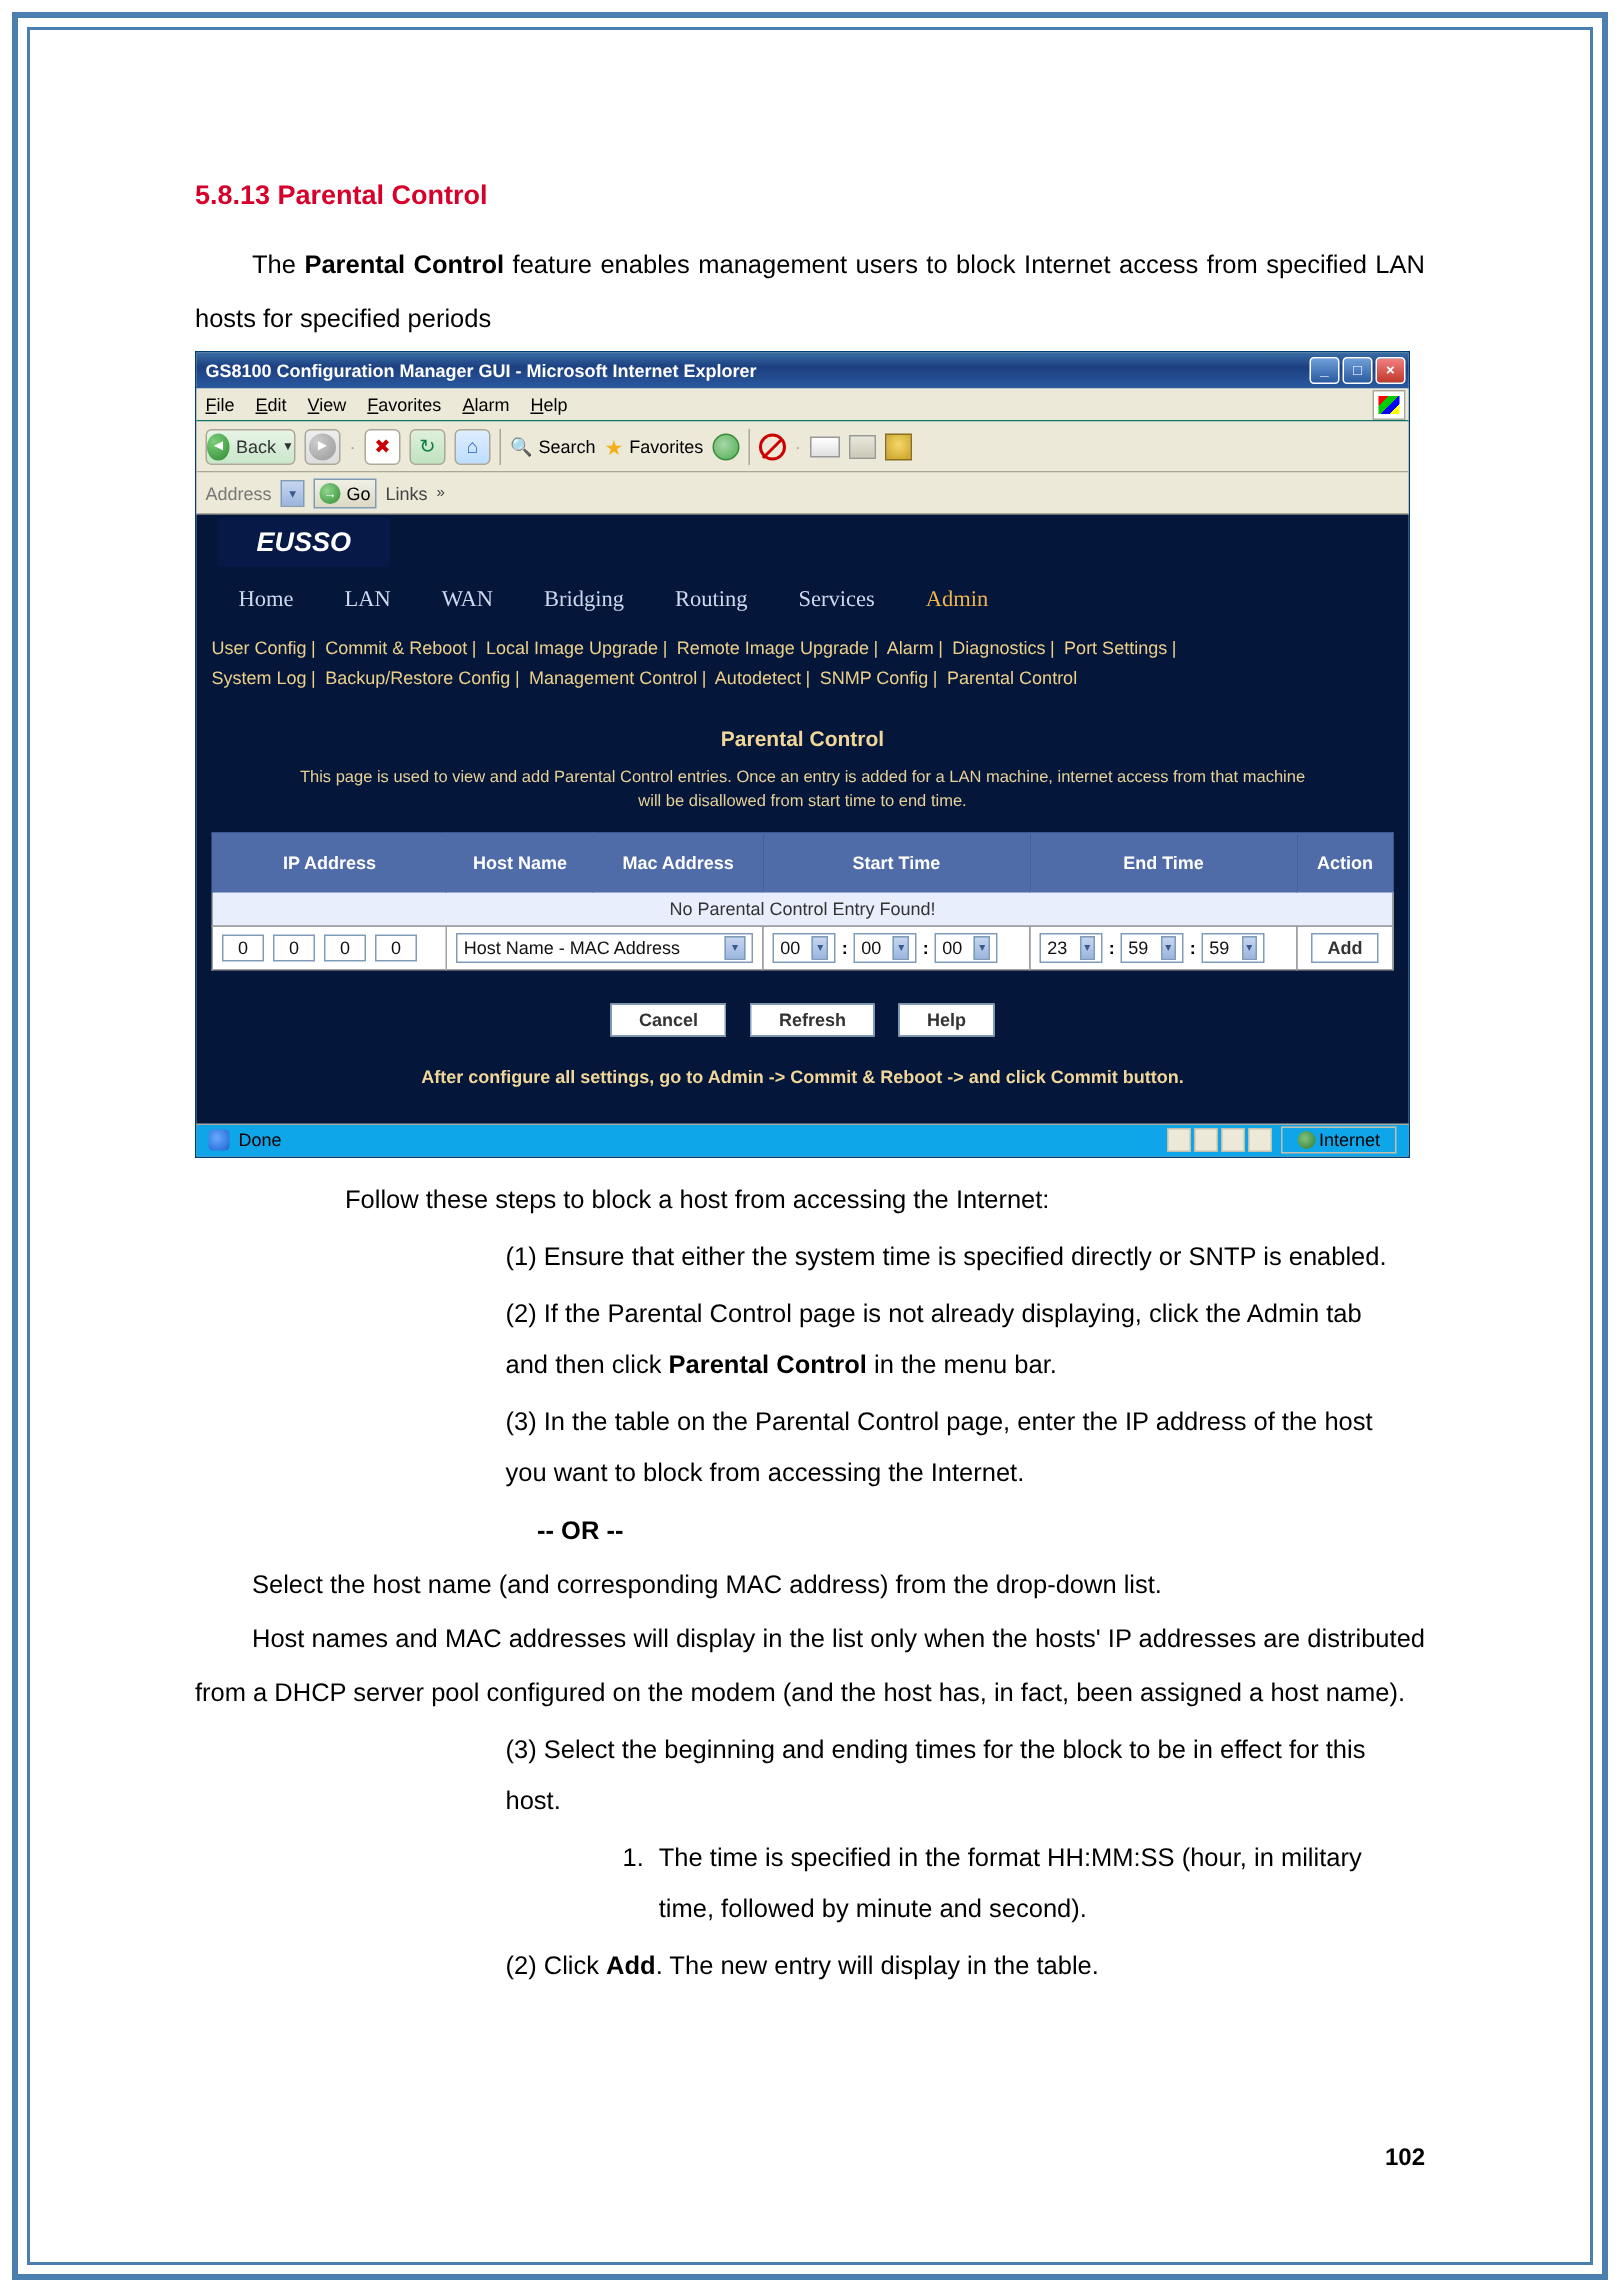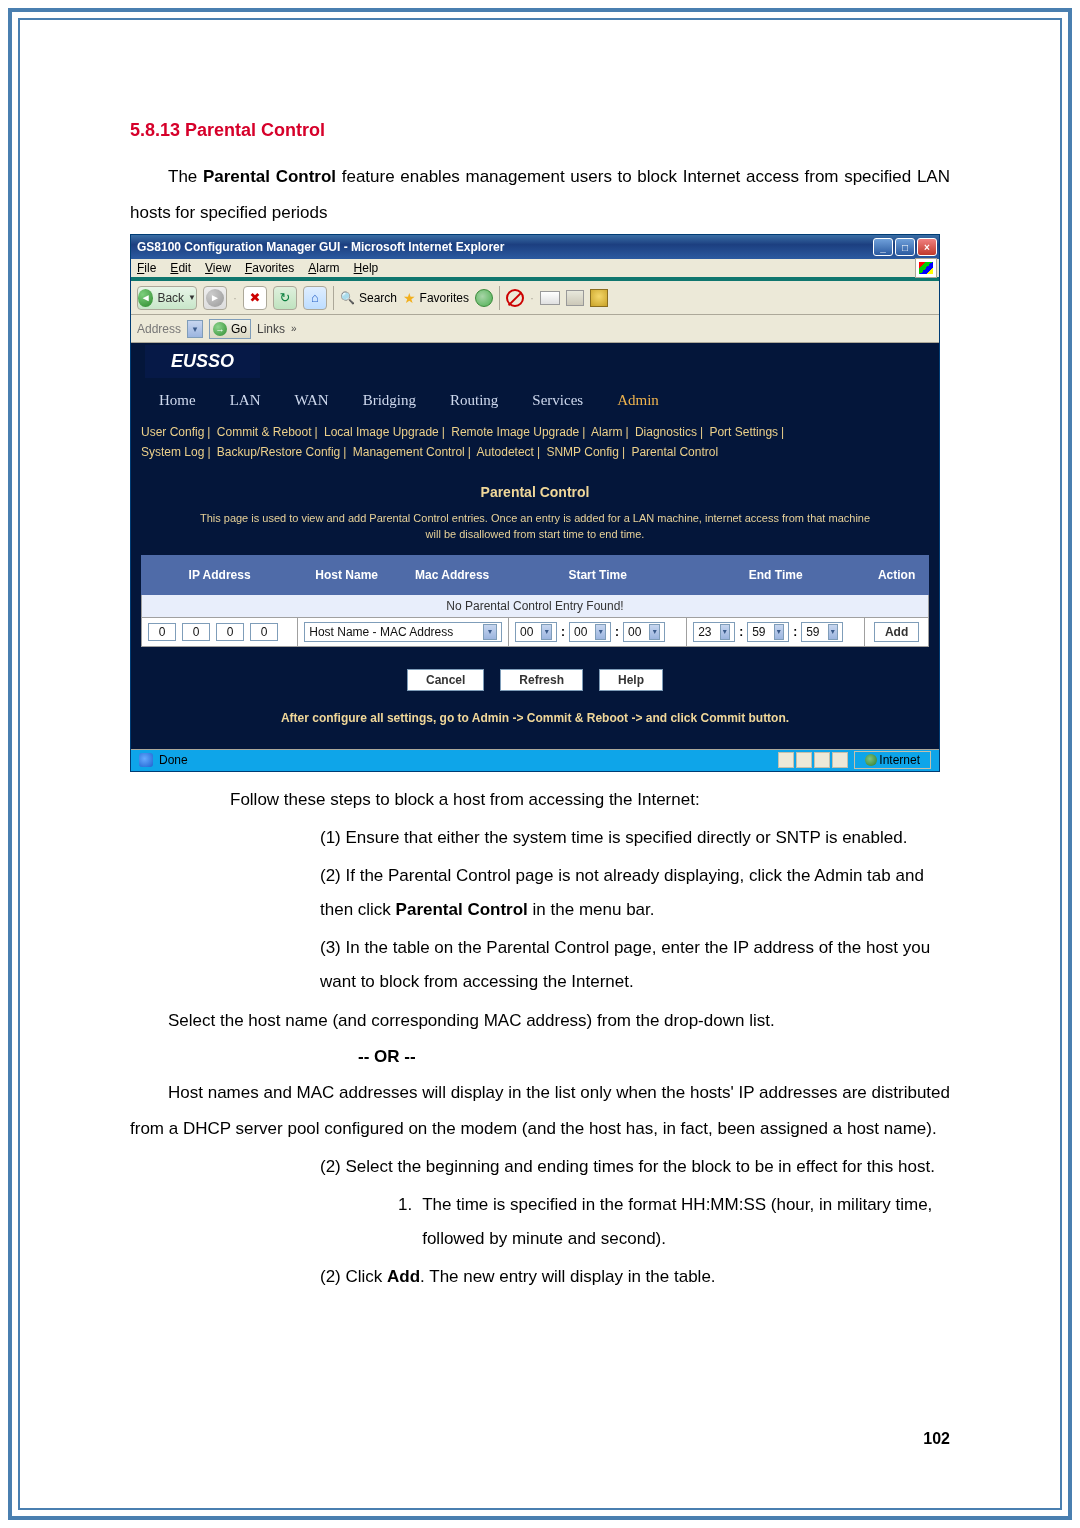--- a/index.html
+++ b/index.html
@@ -37,21 +37,21 @@
     line-height: 2.1;
     text-align: justify;
   }
   .indent1 { text-indent: 38px; }
   .list-area {
     padding-left: 190px;
   }
   .list-item {
     font-size: 17px;
     line-height: 2.0;
-    margin: 4px 0;
+    margin: 4px 17px;
   }
   .list-line { display: flex; gap: 10px; }
   .list-num { flex: 0 0 auto; white-space: nowrap; }
   .sublist-area {
     padding-left: 268px;
   }
   .bold { font-weight: bold; }
   .page-num {
     position: absolute;
     bottom: 40px; right: 90px;
@@ -85,21 +85,21 @@
     display: flex; align-items: center; justify-content: center;
     color: #fff; font-weight: bold; font-size: 10px;
   }
   .win-btn.close { background: linear-gradient(#f08080, #c0392b); }
   .menu-bar {
     background: #ece9d8;
     display: flex;
     align-items: center;
     height: 22px;
     padding-left: 6px;
-    border-bottom: 4px solid #0f766e;
+    border-bottom: 1px solid #0f766e;
     gap: 14px;
   }
   .menu-item { font-size: 12px; }
   .menu-item::first-letter { text-decoration: underline; }
   .ie-throbber {
     width: 22px; height: 20px; margin-left: auto; margin-right: 2px;
     border: 1px solid #aca899;
     background: #fff;
     display: flex; align-items: center; justify-content: center;
   }
@@ -570,28 +570,28 @@
   <p class="body-text" style="padding-left:100px;">Follow these steps to block a host from accessing the Internet:</p>
 
   <div class="list-area">
     <div class="list-item">(1)  Ensure that either the system time is specified directly or SNTP is enabled.</div>
     <div class="list-item">
       <span>(2)  If the Parental Control page is not already displaying, click the Admin tab and then click </span><span class="bold">Parental Control</span><span> in the menu bar.</span>
     </div>
     <div class="list-item">(3)  In the table on the Parental Control page, enter the IP address of the host you want to block from accessing the Internet.</div>
   </div>
 
+  <p class="body-text bold or-indent">-- OR --</p>
+
   <p class="body-text indent1">Select the host name (and corresponding MAC address) from the drop-down list.</p>
 
-  <p class="body-text bold or-indent">-- OR --</p>
-
   <p class="body-text indent1">Host names and MAC addresses will display in the list only when the hosts' IP addresses are distributed from a DHCP server pool configured on the modem (and the host has, in fact, been assigned a host name).</p>
 
   <div class="list-area">
-    <div class="list-item">(2)  Select the beginning and ending times for the block to be in effect for this host.</div>
+    <div class="list-item">(3)  Select the beginning and ending times for the block to be in effect for this host.</div>
   </div>
   <div class="sublist-area">
     <div class="list-item list-line">
       <span class="list-num">1.</span>
       <span>The time is specified in the format HH:MM:SS (hour, in military time, followed by minute and second).</span>
     </div>
   </div>
   <div class="list-area">
     <div class="list-item">
       <span>(2)  Click </span><span class="bold">Add</span><span>. The new entry will display in the table.</span>

